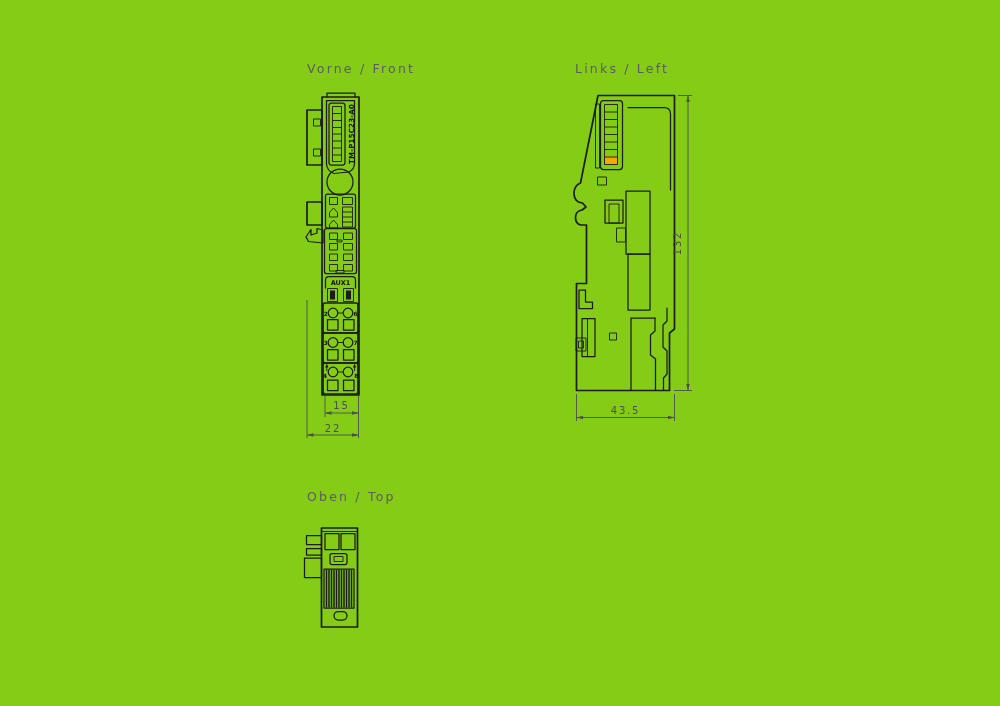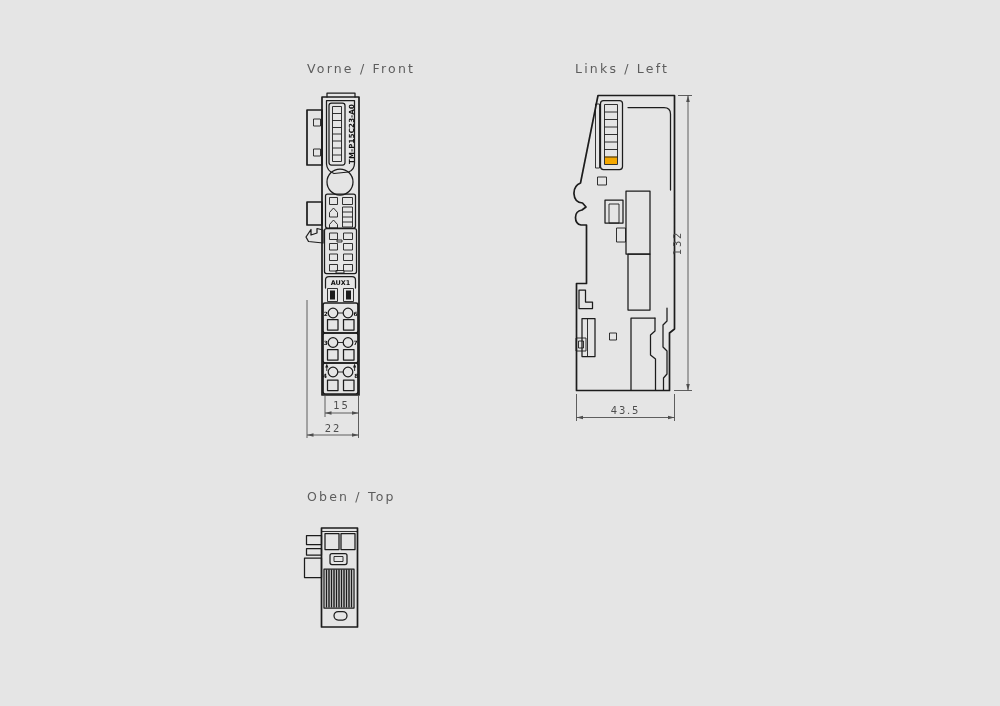--- a/index.html
+++ b/index.html
@@ -1,16 +1,16 @@
 <!DOCTYPE html>
 <html><head>
 <meta charset="utf-8">
 <style>
   html,body{margin:0;padding:0;background:#ffffff;}
-  #sheet{position:relative;width:1000px;height:706px;background:#e5e5e5;overflow:hidden;}
+  #sheet{position:relative;width:1000px;height:706px;background:#84cc16;overflow:hidden;}
   svg{position:absolute;left:0;top:0;}
   text{user-select:none;}
   .o{fill:none;stroke:#1c1c1c;stroke-width:1.7;stroke-linejoin:round;stroke-linecap:round;}
   .m{fill:none;stroke:#1c1c1c;stroke-width:1.25;stroke-linejoin:round;stroke-linecap:round;}
   .t{fill:none;stroke:#1c1c1c;stroke-width:0.9;stroke-linejoin:round;}
   .d{fill:none;stroke:#4e4e4e;stroke-width:0.9;}
   .ar{fill:#4e4e4e;stroke:none;}
   .darkfill{fill:#1c1c1c;stroke:none;}
   .title{font-family:"DejaVu Sans",sans-serif;font-size:12.5px;fill:#5d5d5d;letter-spacing:2.2px;}
   .dimtext{font-family:"DejaVu Sans",sans-serif;font-size:10px;fill:#4e4e4e;letter-spacing:1.8px;}

